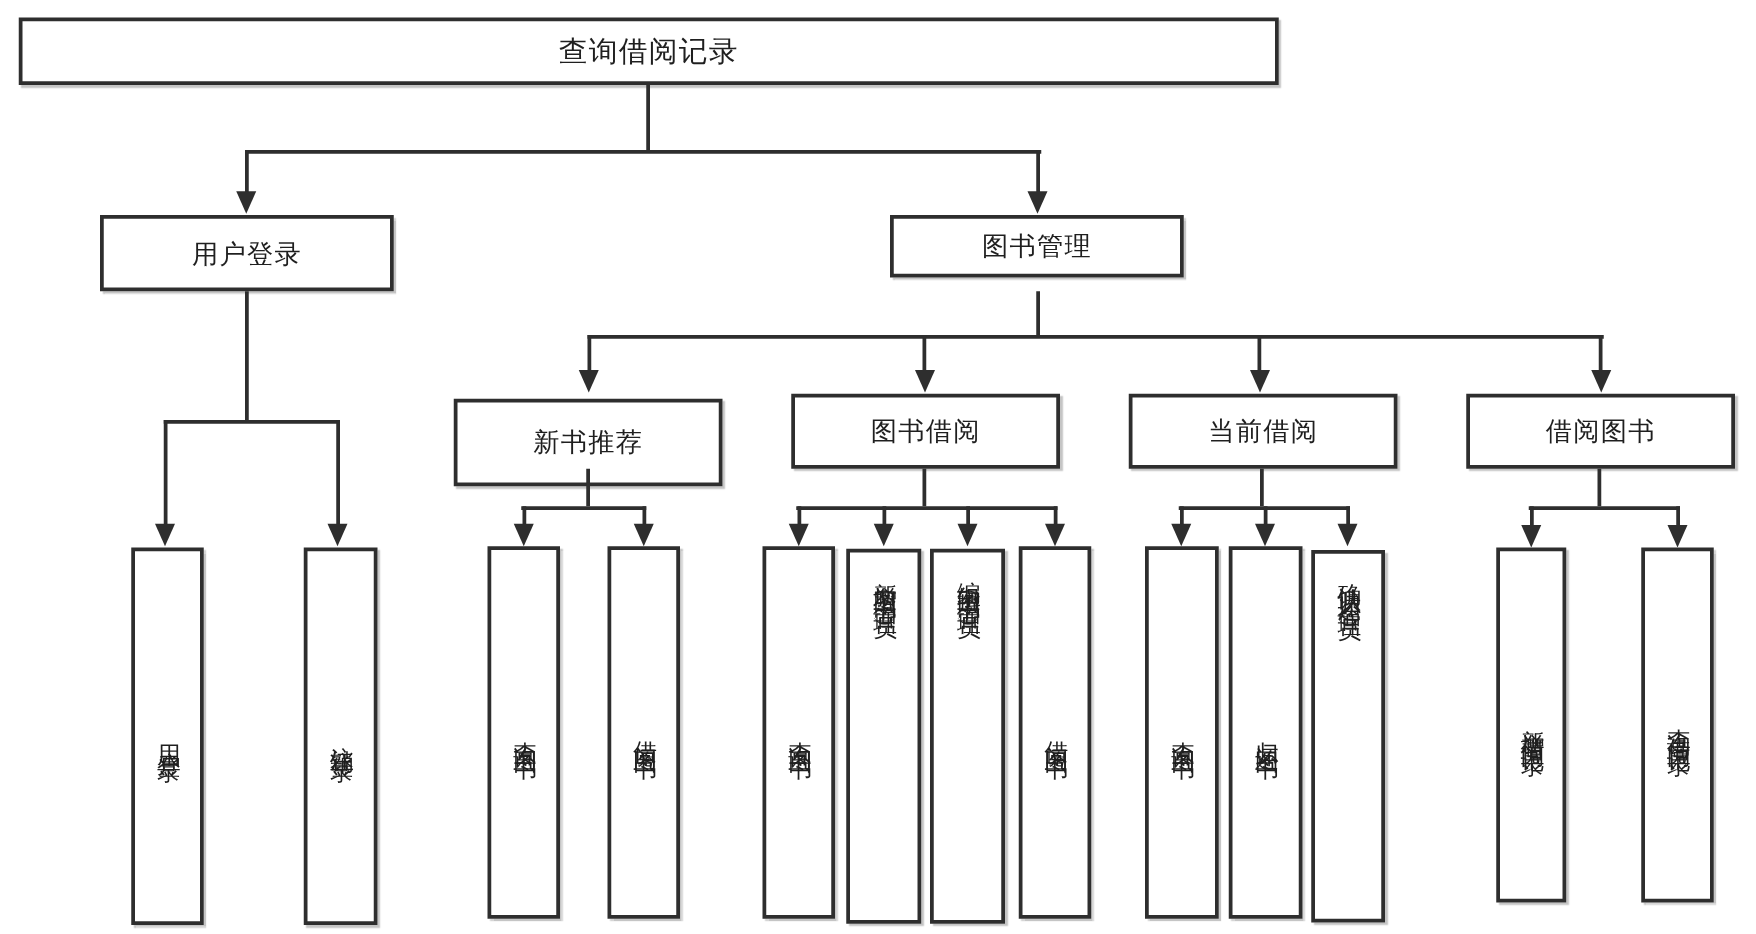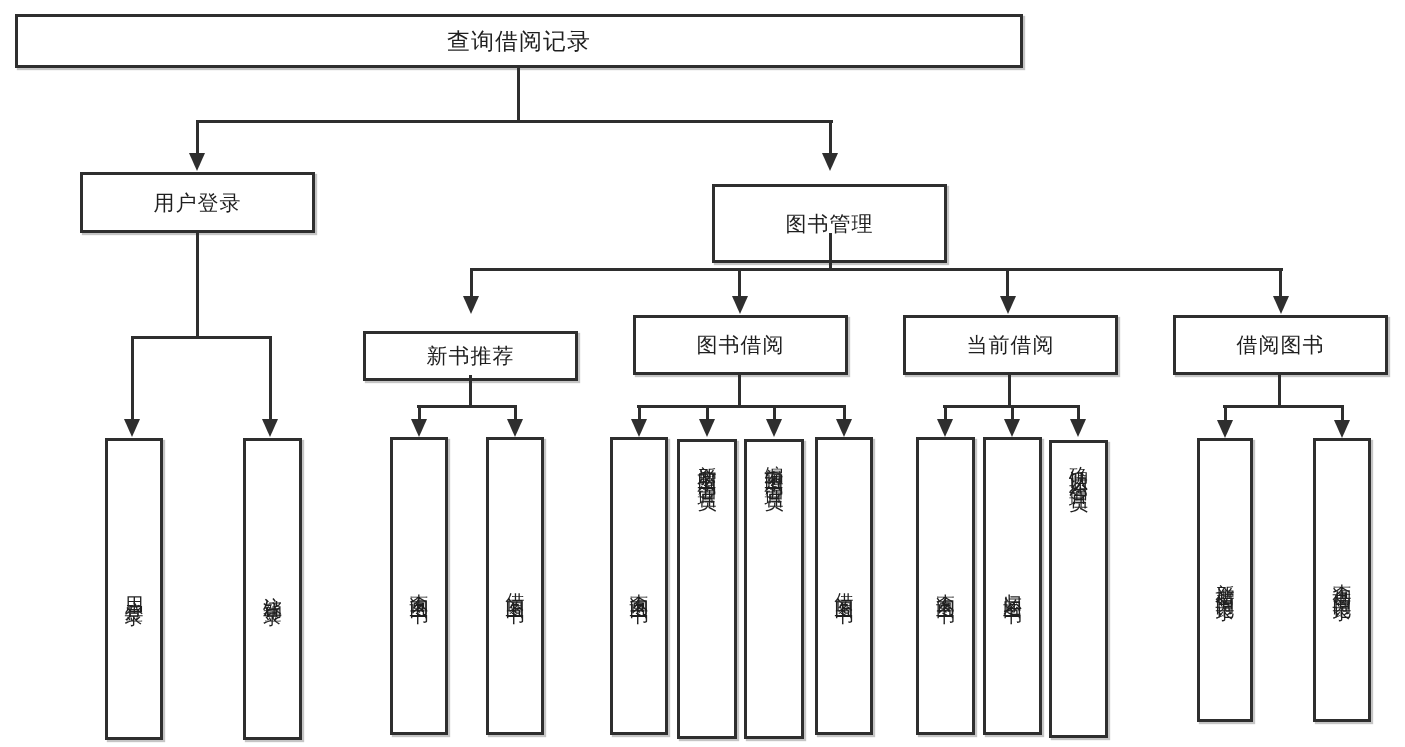--- a/index.html
+++ b/index.html
@@ -82,41 +82,41 @@
   <div class="box title" style="left:15px; top:14px; width:1008px; height:54px;">查询借阅记录</div>
 
   <div class="line" style="left:517px; top:68px; width:3px; height:52px;"></div>
   <div class="line" style="left:196px; top:120px; width:637px; height:3px;"></div>
   <div class="line" style="left:196px; top:120px; width:3px; height:35px;"></div>
   <div class="arrow" style="left:189px; top:153px;"></div>
   <div class="line" style="left:829px; top:120px; width:3px; height:35px;"></div>
   <div class="arrow" style="left:822px; top:153px;"></div>
 
   <div class="box" style="left:80px; top:172px; width:235px; height:61px;">用户登录</div>
-  <div class="box" style="left:712px; top:172px; width:235px; height:79px;margin-top:12px;">图书管理</div>
+  <div class="box" style="left:712px; top:172px; width:235px; height:50px;">图书管理</div>
 
   <div class="line" style="left:196px; top:233px; width:3px; height:103px;"></div>
   <div class="line" style="left:131px; top:336px; width:141px; height:3px;"></div>
   <div class="line" style="left:131px; top:336px; width:3px; height:85px;"></div>
   <div class="arrow" style="left:124px; top:419px;"></div>
   <div class="line" style="left:269px; top:336px; width:3px; height:85px;"></div>
   <div class="arrow" style="left:262px; top:419px;"></div>
 
   <div class="line" style="left:829px; top:233px; width:3px; height:35px;"></div>
   <div class="line" style="left:470px; top:268px; width:813px; height:3px;"></div>
   <div class="line" style="left:470px; top:268px; width:3px; height:30px;"></div>
   <div class="arrow" style="left:463px; top:296px;"></div>
   <div class="line" style="left:738px; top:268px; width:3px; height:30px;"></div>
   <div class="arrow" style="left:732px; top:296px;"></div>
   <div class="line" style="left:1006px; top:268px; width:3px; height:30px;"></div>
   <div class="arrow" style="left:1000px; top:296px;"></div>
   <div class="line" style="left:1279px; top:268px; width:3px; height:30px;"></div>
   <div class="arrow" style="left:1273px; top:296px;"></div>
 
-  <div class="box" style="left:363px; top:331px; width:215px; height:50px;">新书推荐</div>
+  <div class="box" style="left:363px; top:319px; width:215px; height:70px;">新书推荐</div>
   <div class="box" style="left:903px; top:315px; width:215px; height:60px;">当前借阅</div>
   <div class="box" style="left:633px; top:315px; width:215px; height:60px;">图书借阅</div>
   <div class="box" style="left:1173px; top:315px; width:215px; height:60px;">借阅图书</div>
 
   <div class="line" style="left:469px; top:375px; width:3px; height:30px;"></div>
   <div class="line" style="left:417px; top:405px; width:100px; height:3px;"></div>
   <div class="line" style="left:418px; top:405px; width:3px; height:16px;"></div>
   <div class="arrow" style="left:411px; top:419px;"></div>
   <div class="line" style="left:514px; top:405px; width:3px; height:16px;"></div>
   <div class="arrow" style="left:507px; top:419px;"></div>

